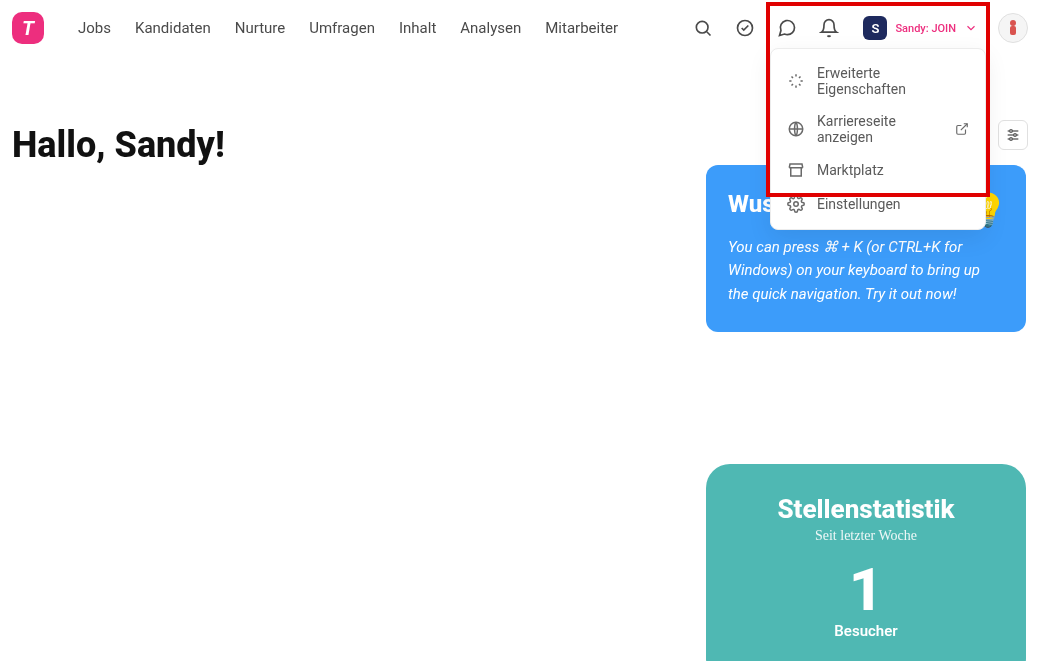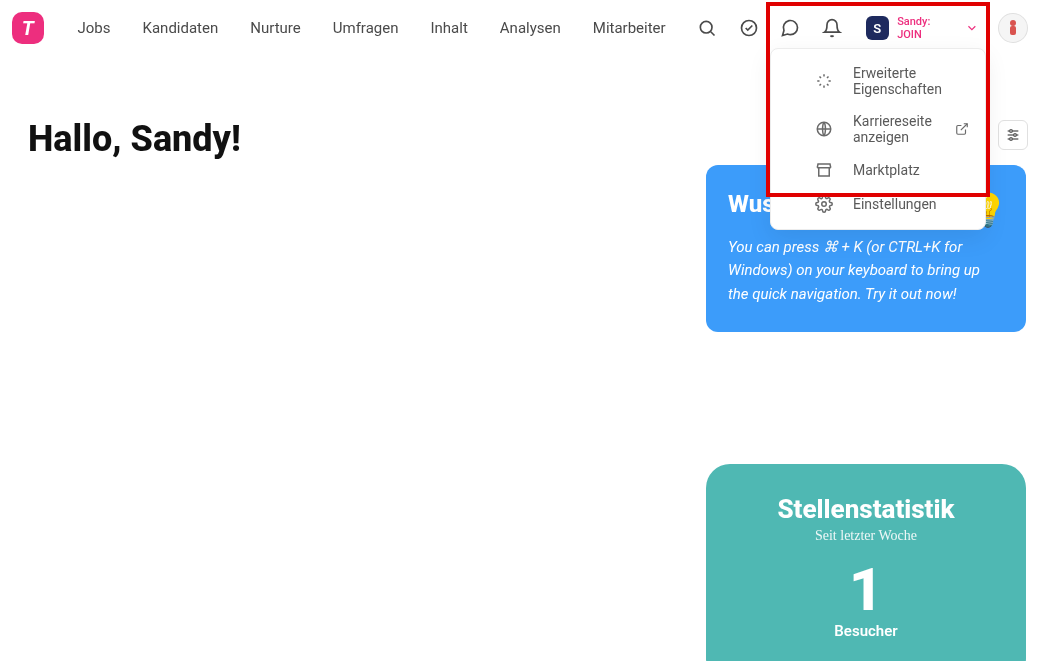--- a/index.html
+++ b/index.html
@@ -25,21 +25,21 @@
       border-radius: 10px;
       display: flex;
       align-items: center;
       justify-content: center;
       color: #fff;
       font-weight: 700;
       font-style: italic;
       font-size: 20px;
       margin-right: 16px;
     }
-    .nav { display: flex; gap: 8px; }
+    .nav { display: flex; gap: 0; }
     .nav-item {
       padding: 6px 12px;
       color: #4a4a4a;
       font-size: 15px;
       cursor: pointer;
       border-radius: 6px;
     }
     .spacer { flex: 1; }
     .icon-btn {
       width: 36px;
@@ -102,37 +102,35 @@
       background: #fff;
       border: 1px solid #ececec;
       border-radius: 8px;
       box-shadow: 0 8px 24px rgba(0,0,0,0.08);
       padding: 8px 0;
       z-index: 5;
     }
     .dropdown-item {
       display: flex;
       align-items: center;
-      gap: 20px;
+      gap: 12px;
       padding: 8px 16px;
       color: #5a5a5a;
       font-size: 14px;
       cursor: pointer;
-      margin-left: 28px;
     }
     .dropdown-item svg { flex-shrink: 0; }
     .ext-link-icon { margin-left: auto; }
     .greeting {
       position: absolute;
-      top: 118px;
+      top: 124px;
       left: 12px;
       font-size: 36px;
       font-weight: 800;
       color: #111;
-      margin-left: 16px;
     }
     .filter-btn {
       position: absolute;
       top: 120px;
       right: 12px;
       width: 30px;
       height: 30px;
       border: 1px solid #e0e0e0;
       border-radius: 6px;
       display: flex;

